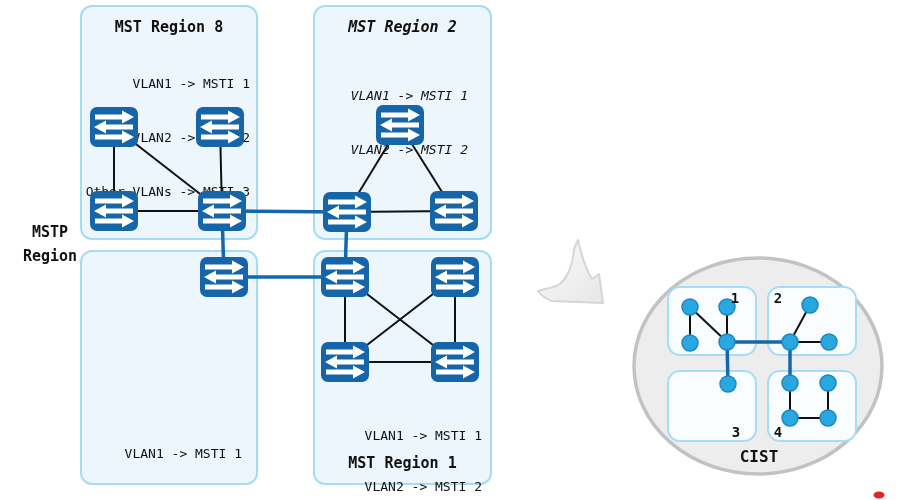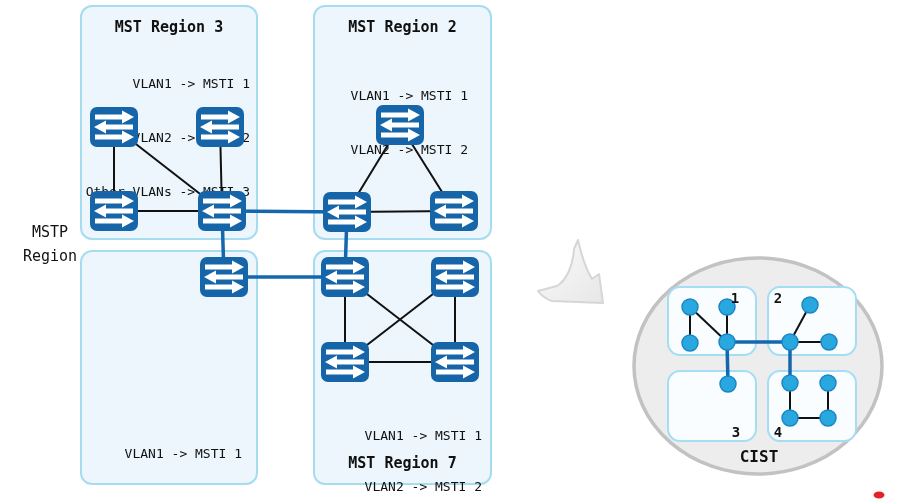--- a/index.html
+++ b/index.html
@@ -5,52 +5,52 @@
   html,body{margin:0;padding:0;background:#fff;}
   .stage{
     position:relative;width:903px;height:500px;background:#fff;overflow:hidden;
     font-family:"DejaVu Sans Mono","Liberation Mono",monospace;color:#111;
   }
   .region{
     position:absolute;background:#ecf6fc;border:2px solid #a6dcf0;border-radius:12px;
     box-sizing:border-box;z-index:1;
   }
   #region1{left:80px;top:5px;width:178px;height:235px;}
-  #region2{left:313px;top:5px;width:179px;height:235px;}
+  #region2{left:313px;top:5px;width:179px;height:235px;font-style:italic;}
   #region3{left:80px;top:250px;width:178px;height:235px;}
   #region4{left:313px;top:250px;width:179px;height:235px;}
   .rtitle{font-size:15px;font-weight:bold;text-align:center;letter-spacing:0;}
   .title-top{padding-top:11px;}
   .title-bottom{position:absolute;bottom:11px;left:0;right:0;}
   .maps{position:absolute;text-align:right;font-size:13px;line-height:18px;white-space:pre;}
   .maps-r1{top:32px;right:6px;}
   .maps-r2{top:44px;right:22px;}
   .maps-r3{top:157px;right:14px;}
   .maps-r4{top:141px;right:8px;line-height:17px;}
   .mstp-label{
     position:absolute;left:6px;top:220px;width:88px;text-align:center;
-    font-size:15px;font-weight:normal;line-height:24px;z-index:1;
+    font-size:15px;font-weight:bold;line-height:24px;z-index:1;
   }
   .overlay{position:absolute;left:0;top:0;z-index:2;pointer-events:none;}
   .overlay text{font-family:"DejaVu Sans Mono","Liberation Mono",monospace;font-weight:bold;fill:#111;}
   .num-label{font-size:14px;}
   .cist-label{font-size:16px;}
 </style>
 </head>
 <body>
 
 <div class="stage">
 
   <div class="mstp-label">
     <div>MSTP</div>
     <div>Region</div>
   </div>
 
   <div class="region" id="region1">
-    <div class="rtitle title-top">MST Region 3</div>
+    <div class="rtitle title-top">MST Region 8</div>
     <div class="maps maps-r1">
       <div>VLAN1 -&gt; MSTI 1</div>
       <div>VLAN2 -&gt; MSTI 2</div>
       <div>Other VLANs -&gt; MSTI 3</div>
     </div>
   </div>
 
   <div class="region" id="region2">
     <div class="rtitle title-top">MST Region 2</div>
     <div class="maps maps-r2">
@@ -64,21 +64,21 @@
       <div>VLAN1 -&gt; MSTI 1</div>
     </div>
   </div>
 
   <div class="region" id="region4">
     <div class="maps maps-r4">
       <div>VLAN1 -&gt; MSTI 1</div>
       <div>VLAN2 -&gt; MSTI 2</div>
       
     </div>
-    <div class="rtitle title-bottom">MST Region 7</div>
+    <div class="rtitle title-bottom">MST Region 1</div>
   </div>
 
   <svg class="overlay" width="903" height="500" viewBox="0 0 903 500">
     <defs>
       <symbol id="sw" viewBox="0 0 48 40">
         <rect x="0" y="0" width="48" height="40" rx="7" fill="#1565a8"></rect>
         <path d="M5,7.6 h27 v-4.2 l12,6.6 -12,6.6 v-4.2 h-27 z" fill="#fff"></path>
         <path d="M43,17.6 h-27 v-4.2 l-12,6.6 12,6.6 v-4.2 h27 z" fill="#fff"></path>
         <path d="M5,27.6 h27 v-4.2 l12,6.6 -12,6.6 v-4.2 h-27 z" fill="#fff"></path>
       </symbol>

